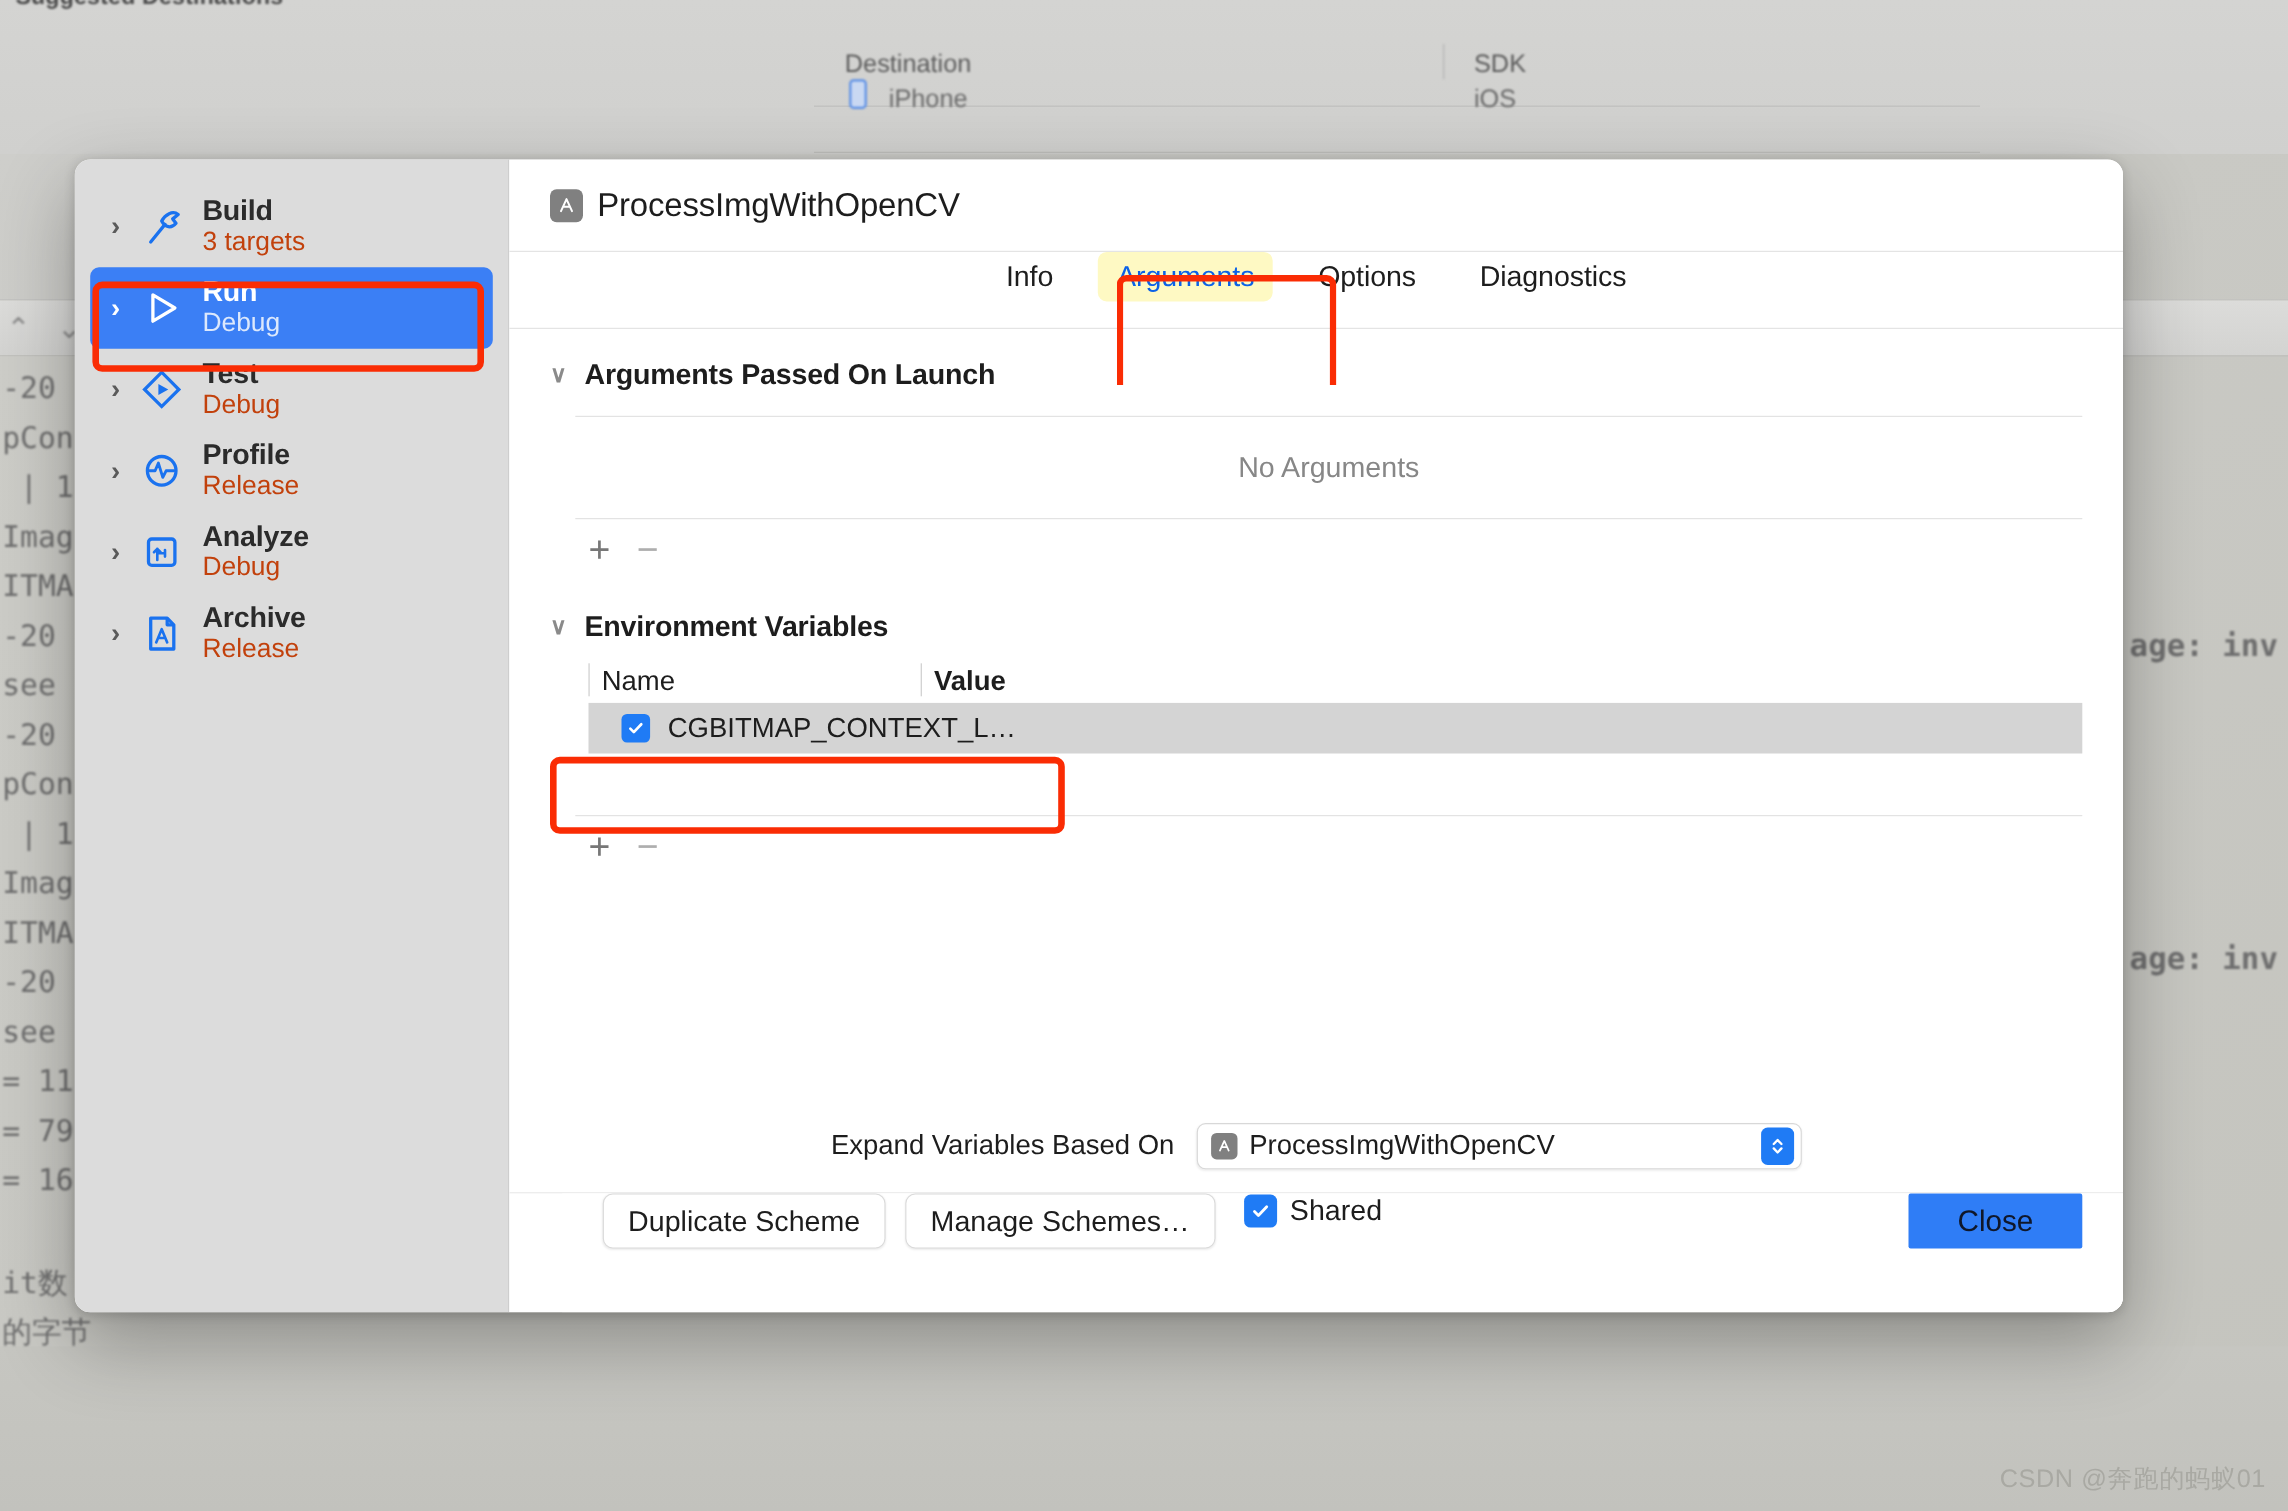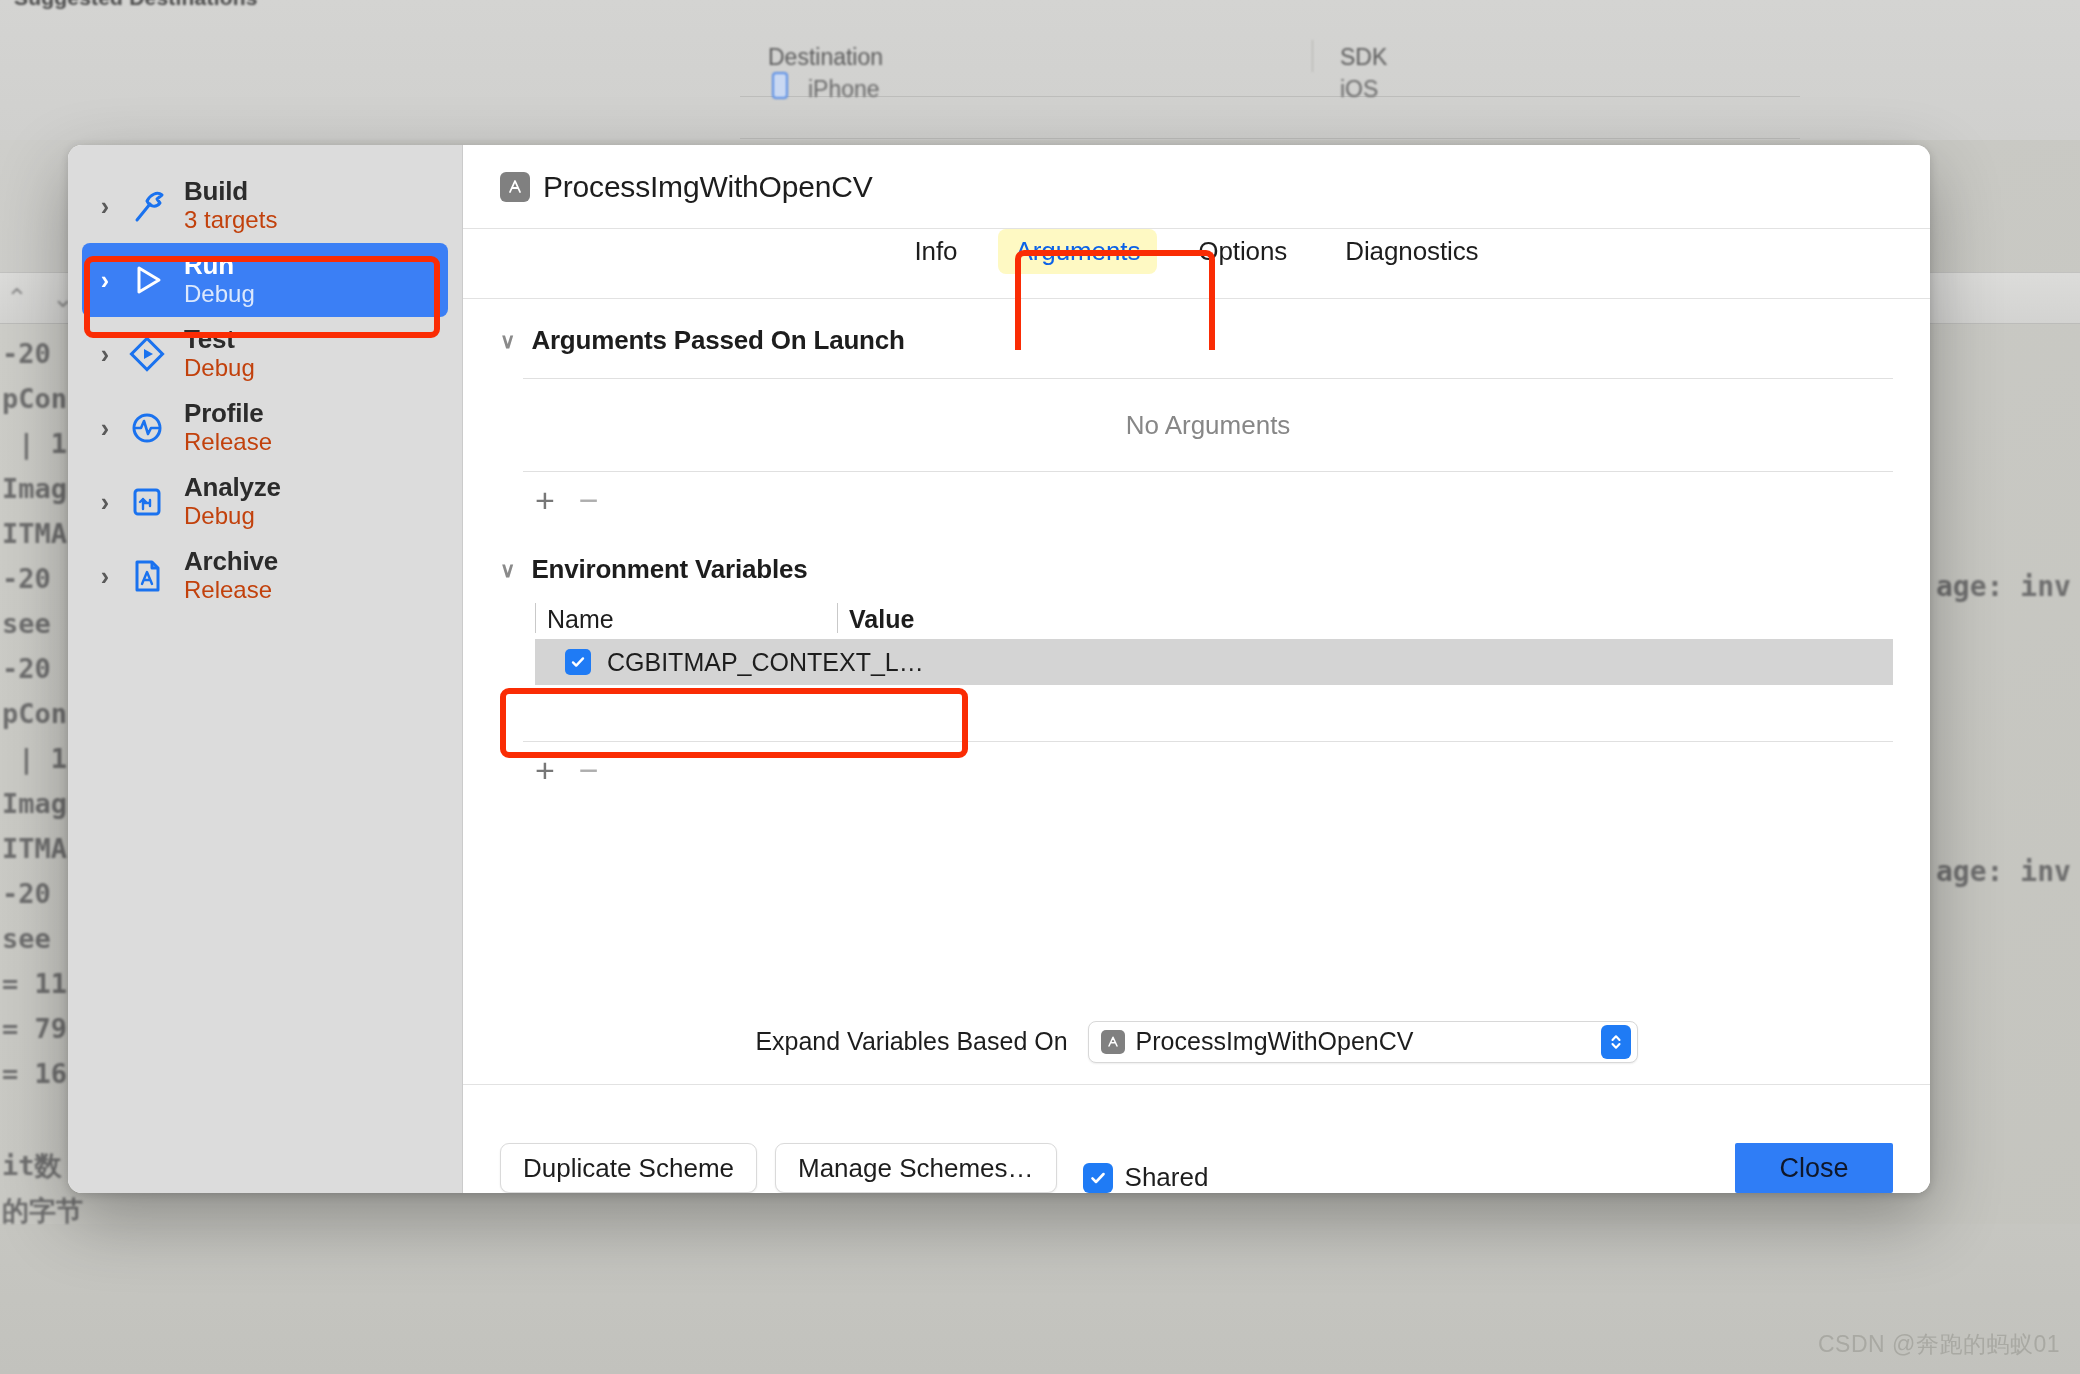--- a/index.html
+++ b/index.html
@@ -83,21 +83,21 @@
   
   #bg-console-left {
     position: absolute; left: 0; top: 324px; width: 70px; height: 900px;
     background: linear-gradient(180deg,#cdcdc8 0%, #c9c9c4 100%);
   }
   .bg-code {
     position: absolute;
     left: 2px;
     font-family: "DejaVu Sans Mono", monospace;
     font-size: 27px;
-    font-weight: bold;
+    font-weight: normal;
     color: #6e6e6e;
     white-space: pre;
     filter: blur(.9px);
   }
 
   
   .bg-code-right {
     position: absolute;
     left: 1936px;
     font-family: "DejaVu Sans Mono", monospace;
@@ -354,24 +354,25 @@
     align-items: center; justify-content: center;
     gap: 3px;
     flex: 0 0 30px;
   }
 
   
   #footer {
     height: 108px;
     background: #ffffff;
     display: flex;
-    align-items: flex-end;
+    align-items: flex-start;
     padding: 0 37px 0 37px;
     position: relative;
     flex: 0 0 108px;
+    margin-left: 48px;
   }
   .btn {
     height: 50px;
     border: 1px solid #dadada;
     border-radius: 9px;
     background: #ffffff;
     box-shadow: 0 1px 2px rgba(0,0,0,.08);
     font-size: 26px;
     color: #1d1d1d;
     display: flex; align-items: center; justify-content: center;

